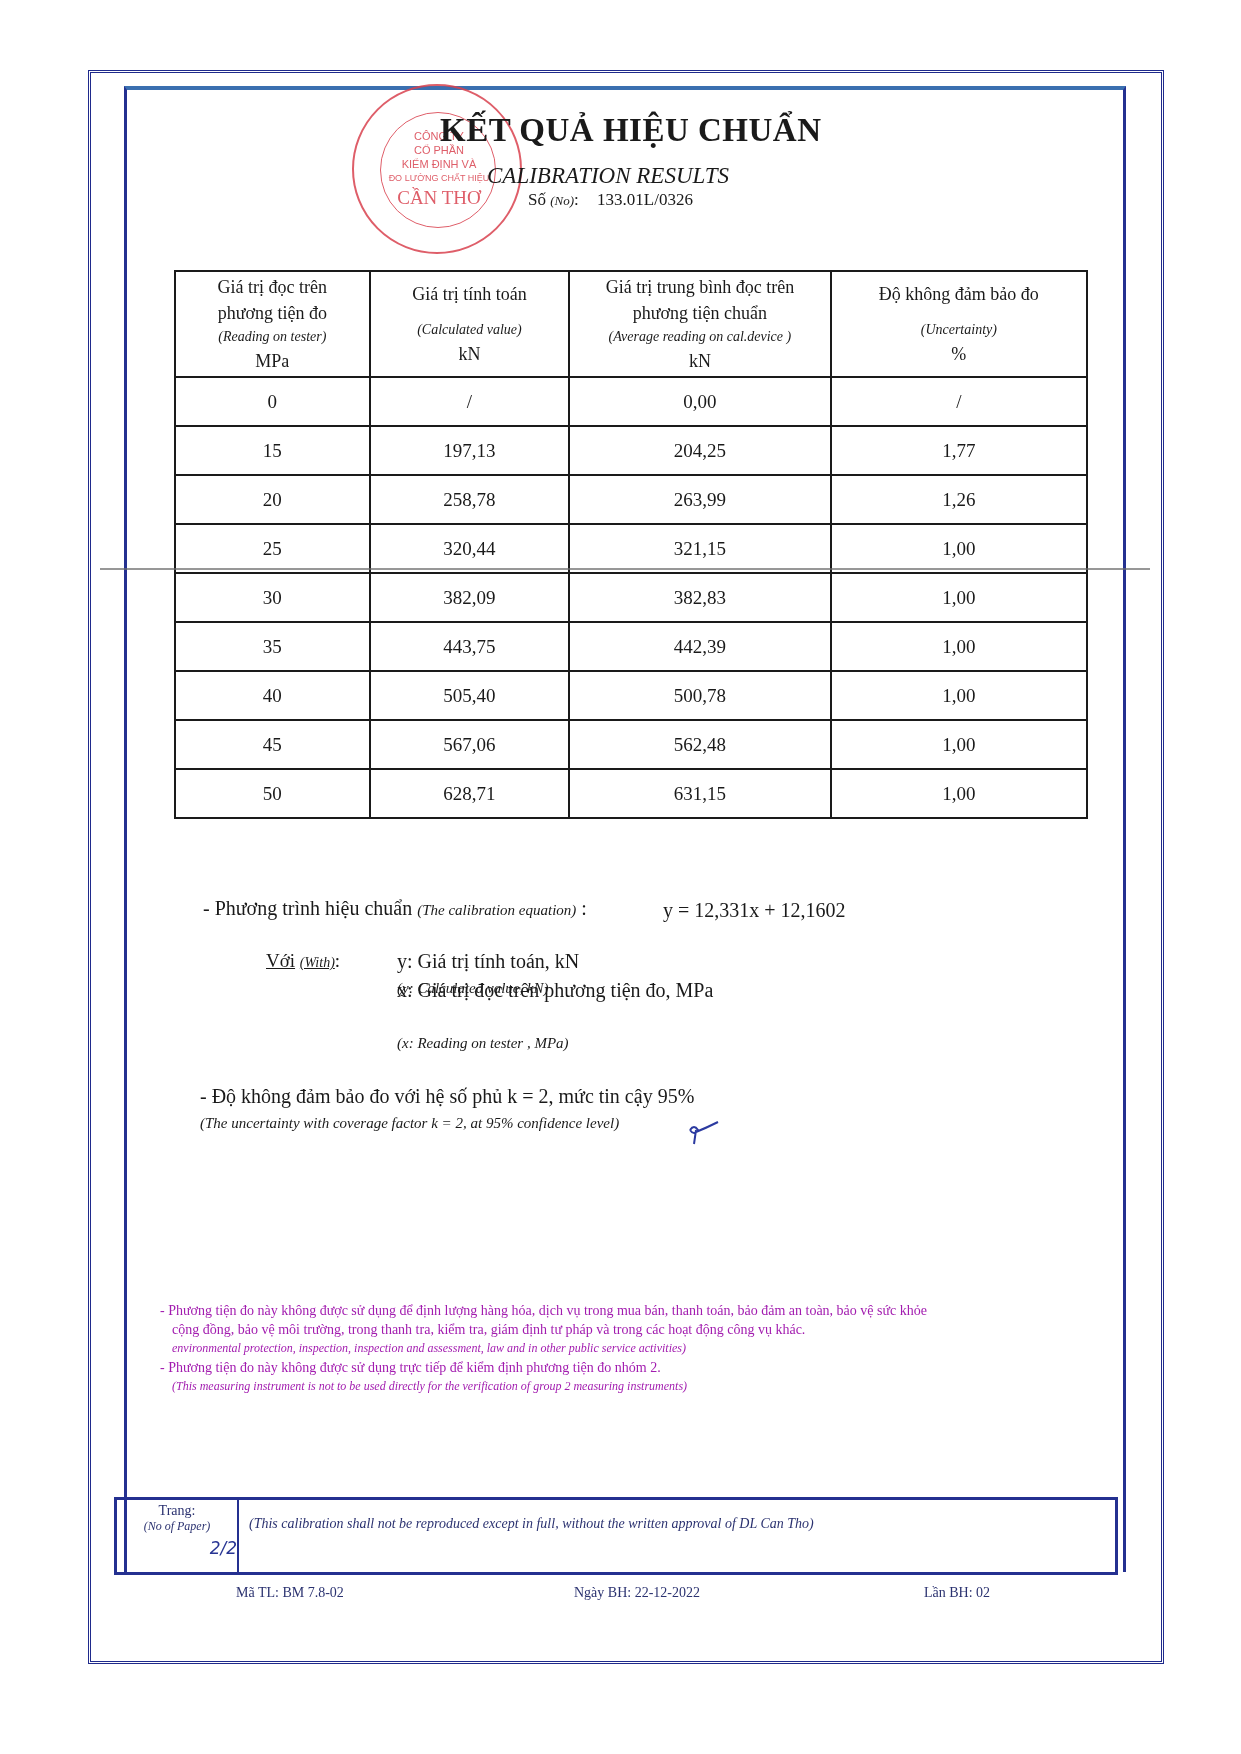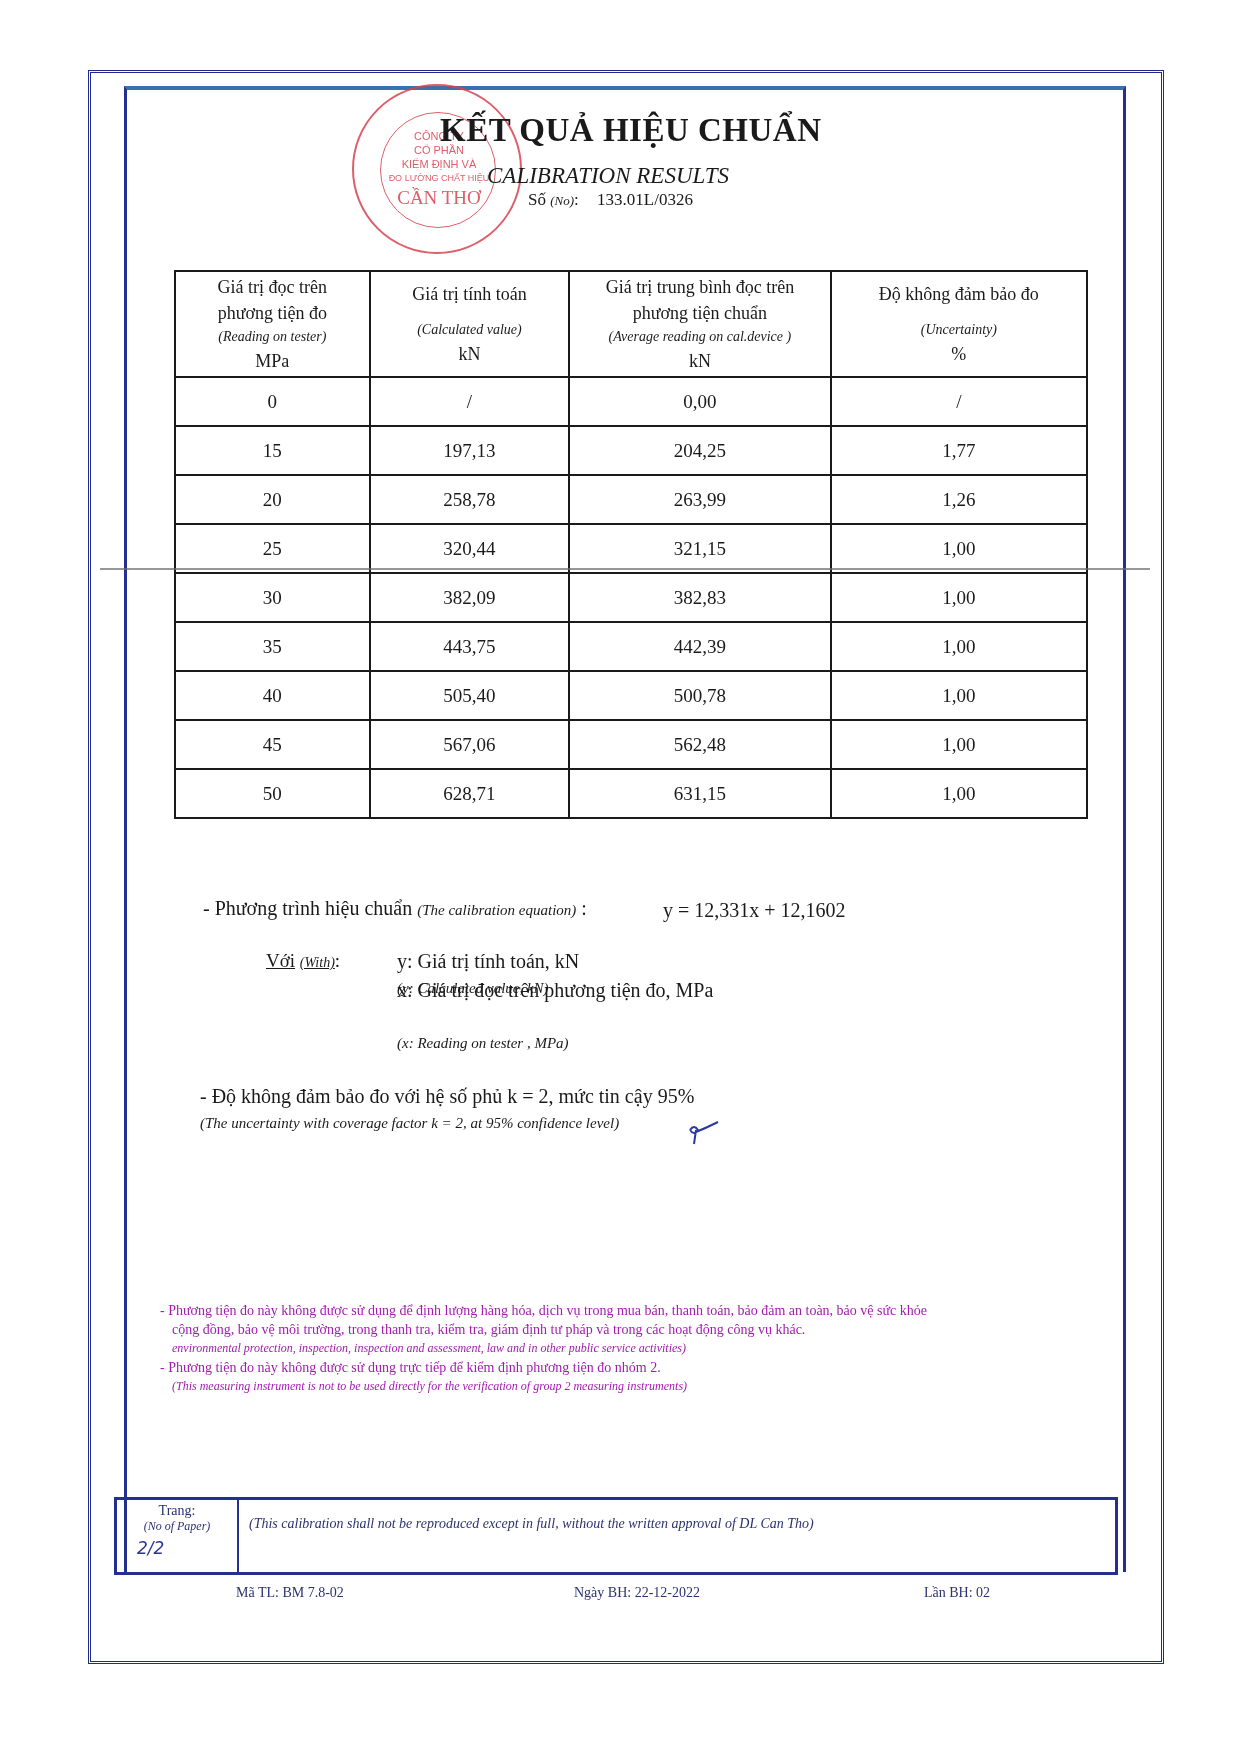--- a/index.html
+++ b/index.html
@@ -56,21 +56,21 @@
   .notes .it { font-style: italic; font-size: 12px; line-height: 19px; }
   .notes .indent { padding-left: 12px; }
 
   .footer-box { position: absolute; left: 114px; top: 1497px; width: 1004px; height: 78px;
                 border-top: 3px solid #243090; border-bottom: 3px solid #243090;
                 border-left: 3px solid #243090; border-right: 3px solid #243090; box-sizing: border-box; }
   .footer-box .cell-l { position: absolute; left: 0; top: 0; width: 120px; height: 100%;
                         border-right: 2px solid #243090; color: #2b3270; text-align: center; }
   .footer-box .cell-l .t1 { font-size: 14px; margin-top: 3px; }
   .footer-box .cell-l .t2 { font-size: 12px; font-style: italic; }
-  .footer-box .cell-l .t3 { font-size: 17px; font-style: italic; color: #283593; text-align: left; padding-left: 20px; margin-top: 4px;
+  .footer-box .cell-l .t3 { font-size: 17px; font-style: italic; color: #283593; text-align: right; padding-left: 20px; margin-top: 4px;
                             font-family: "DejaVu Sans", sans-serif; }
   .footer-box .cell-r { position: absolute; left: 132px; top: 10px; right: 8px; color: #2b3270; }
   .footer-box .cell-r .vn { font-size: 19px; }
   .footer-box .cell-r .en { font-size: 14px; font-style: italic; margin-top: 6px; }
 
   .meta { position: absolute; top: 1585px; font-size: 14px; color: #2b3270; }
 </style>
 </head>
 <body>
 

